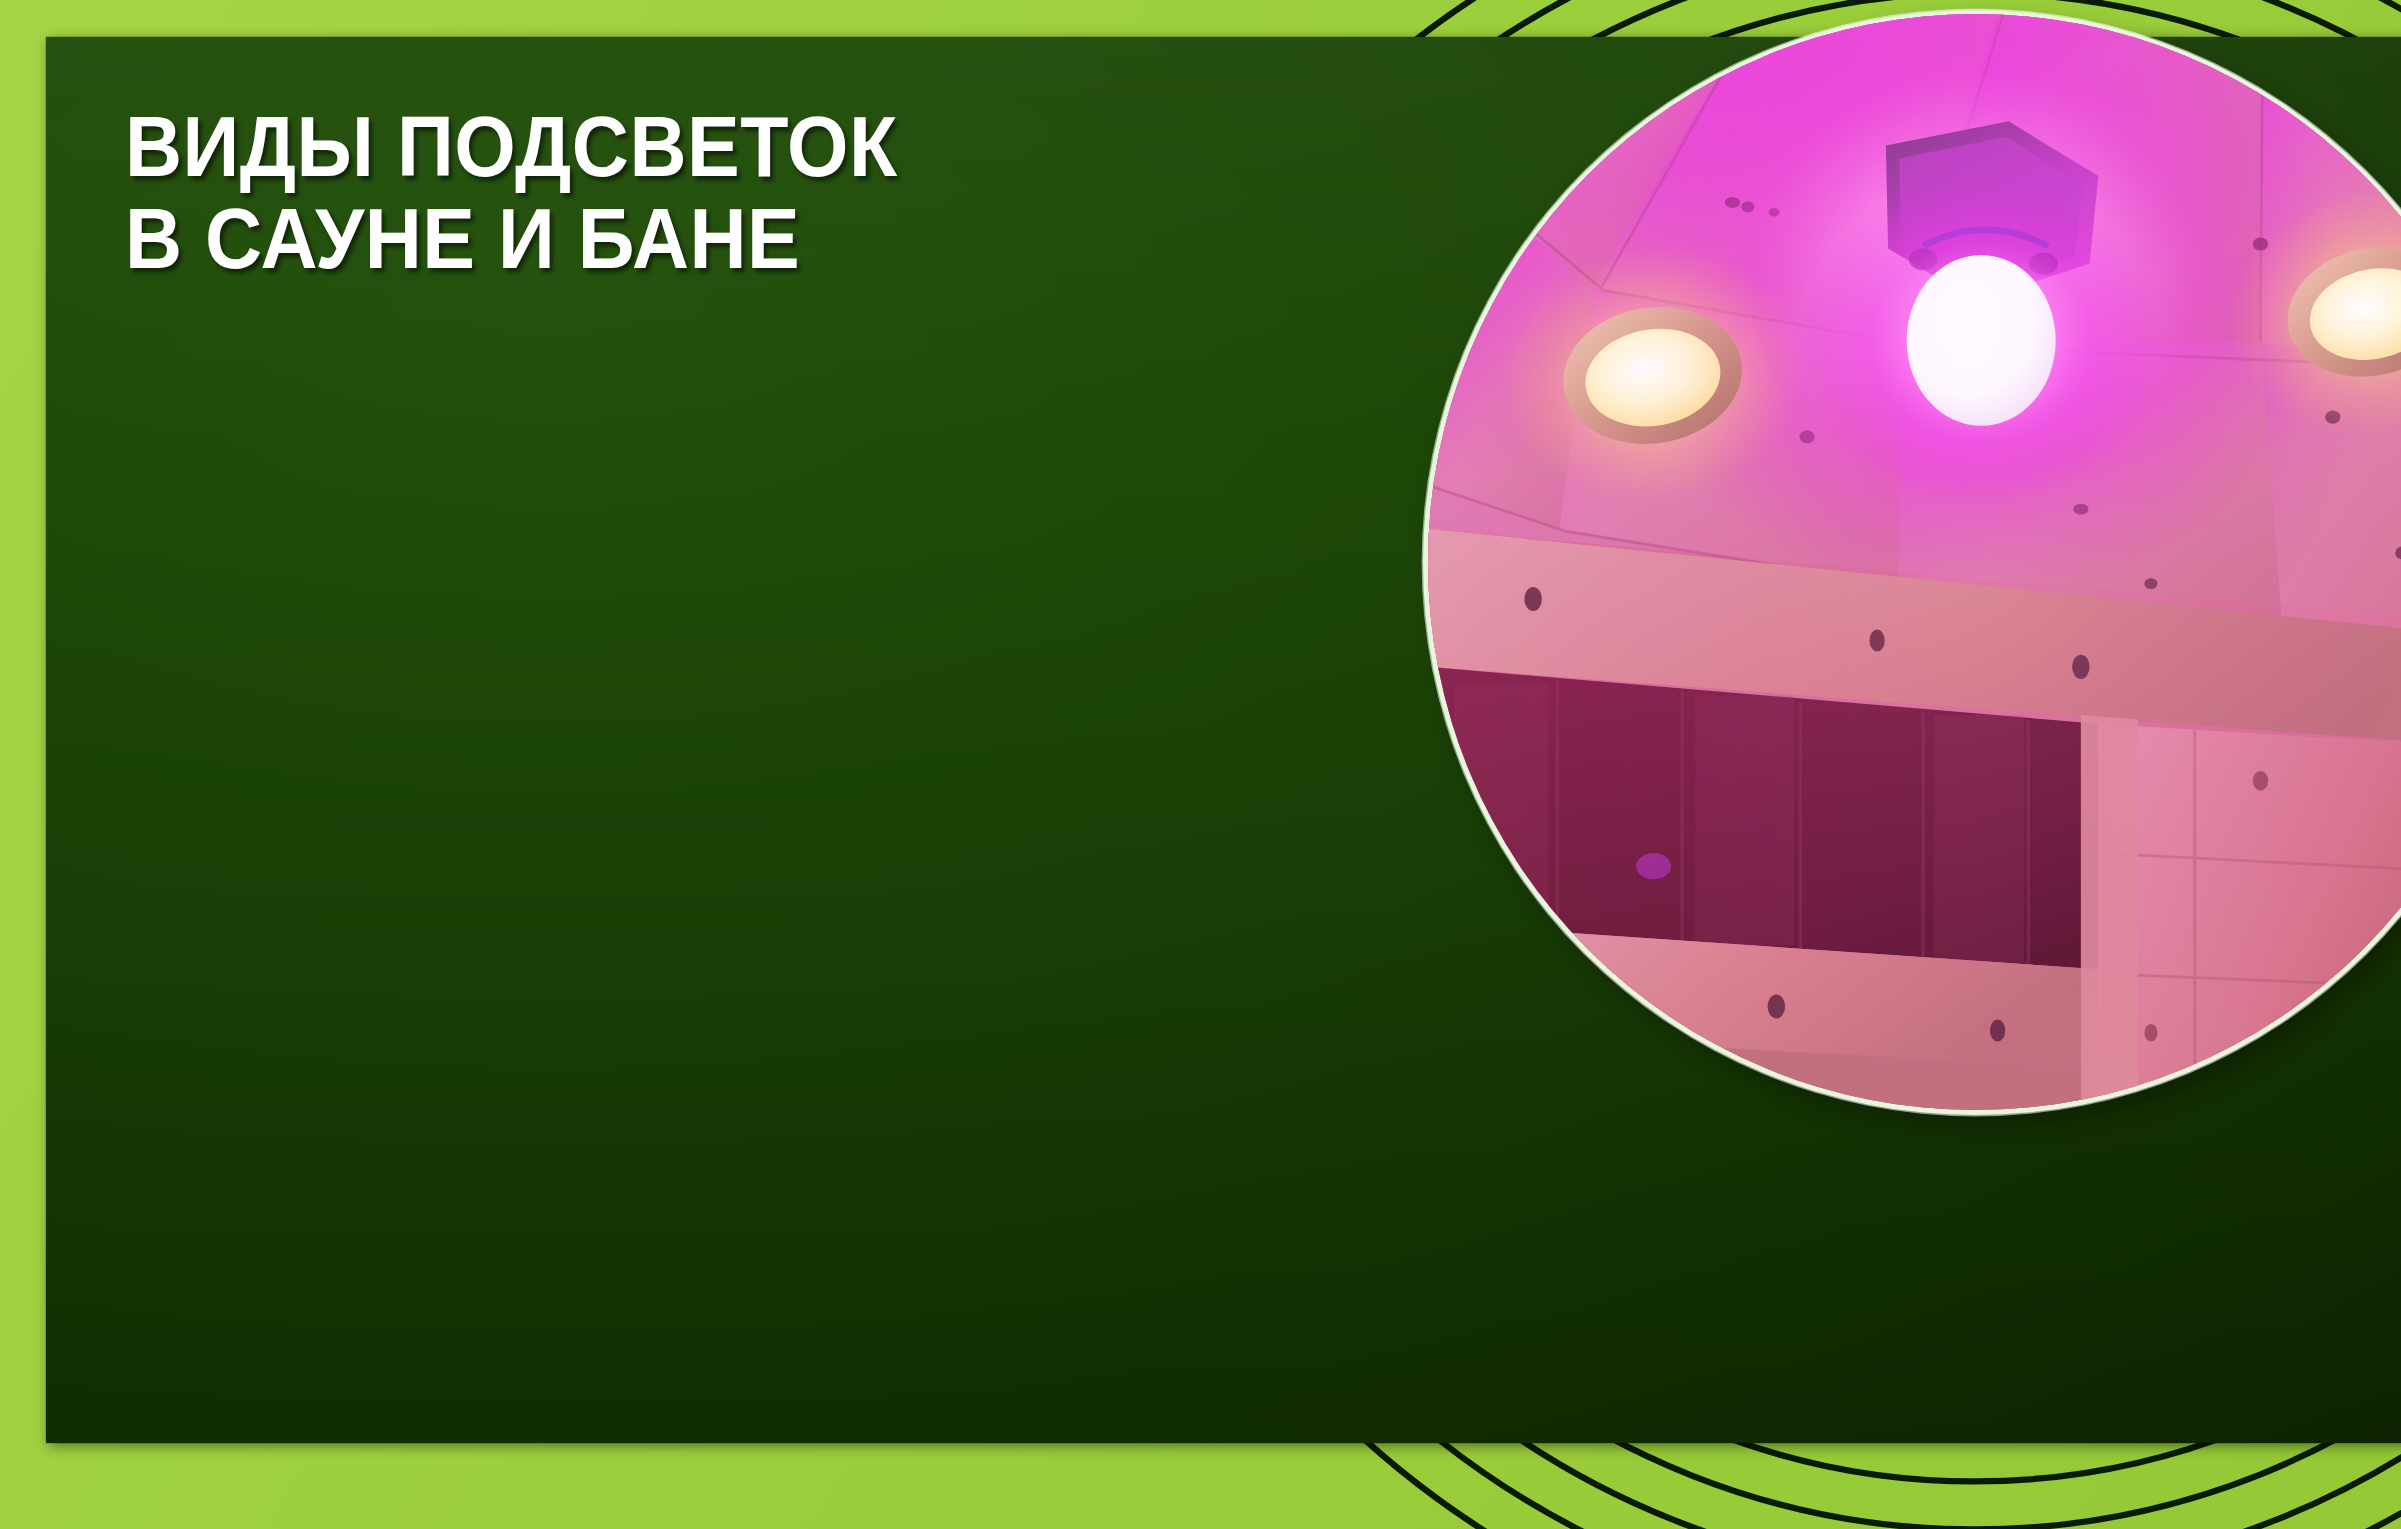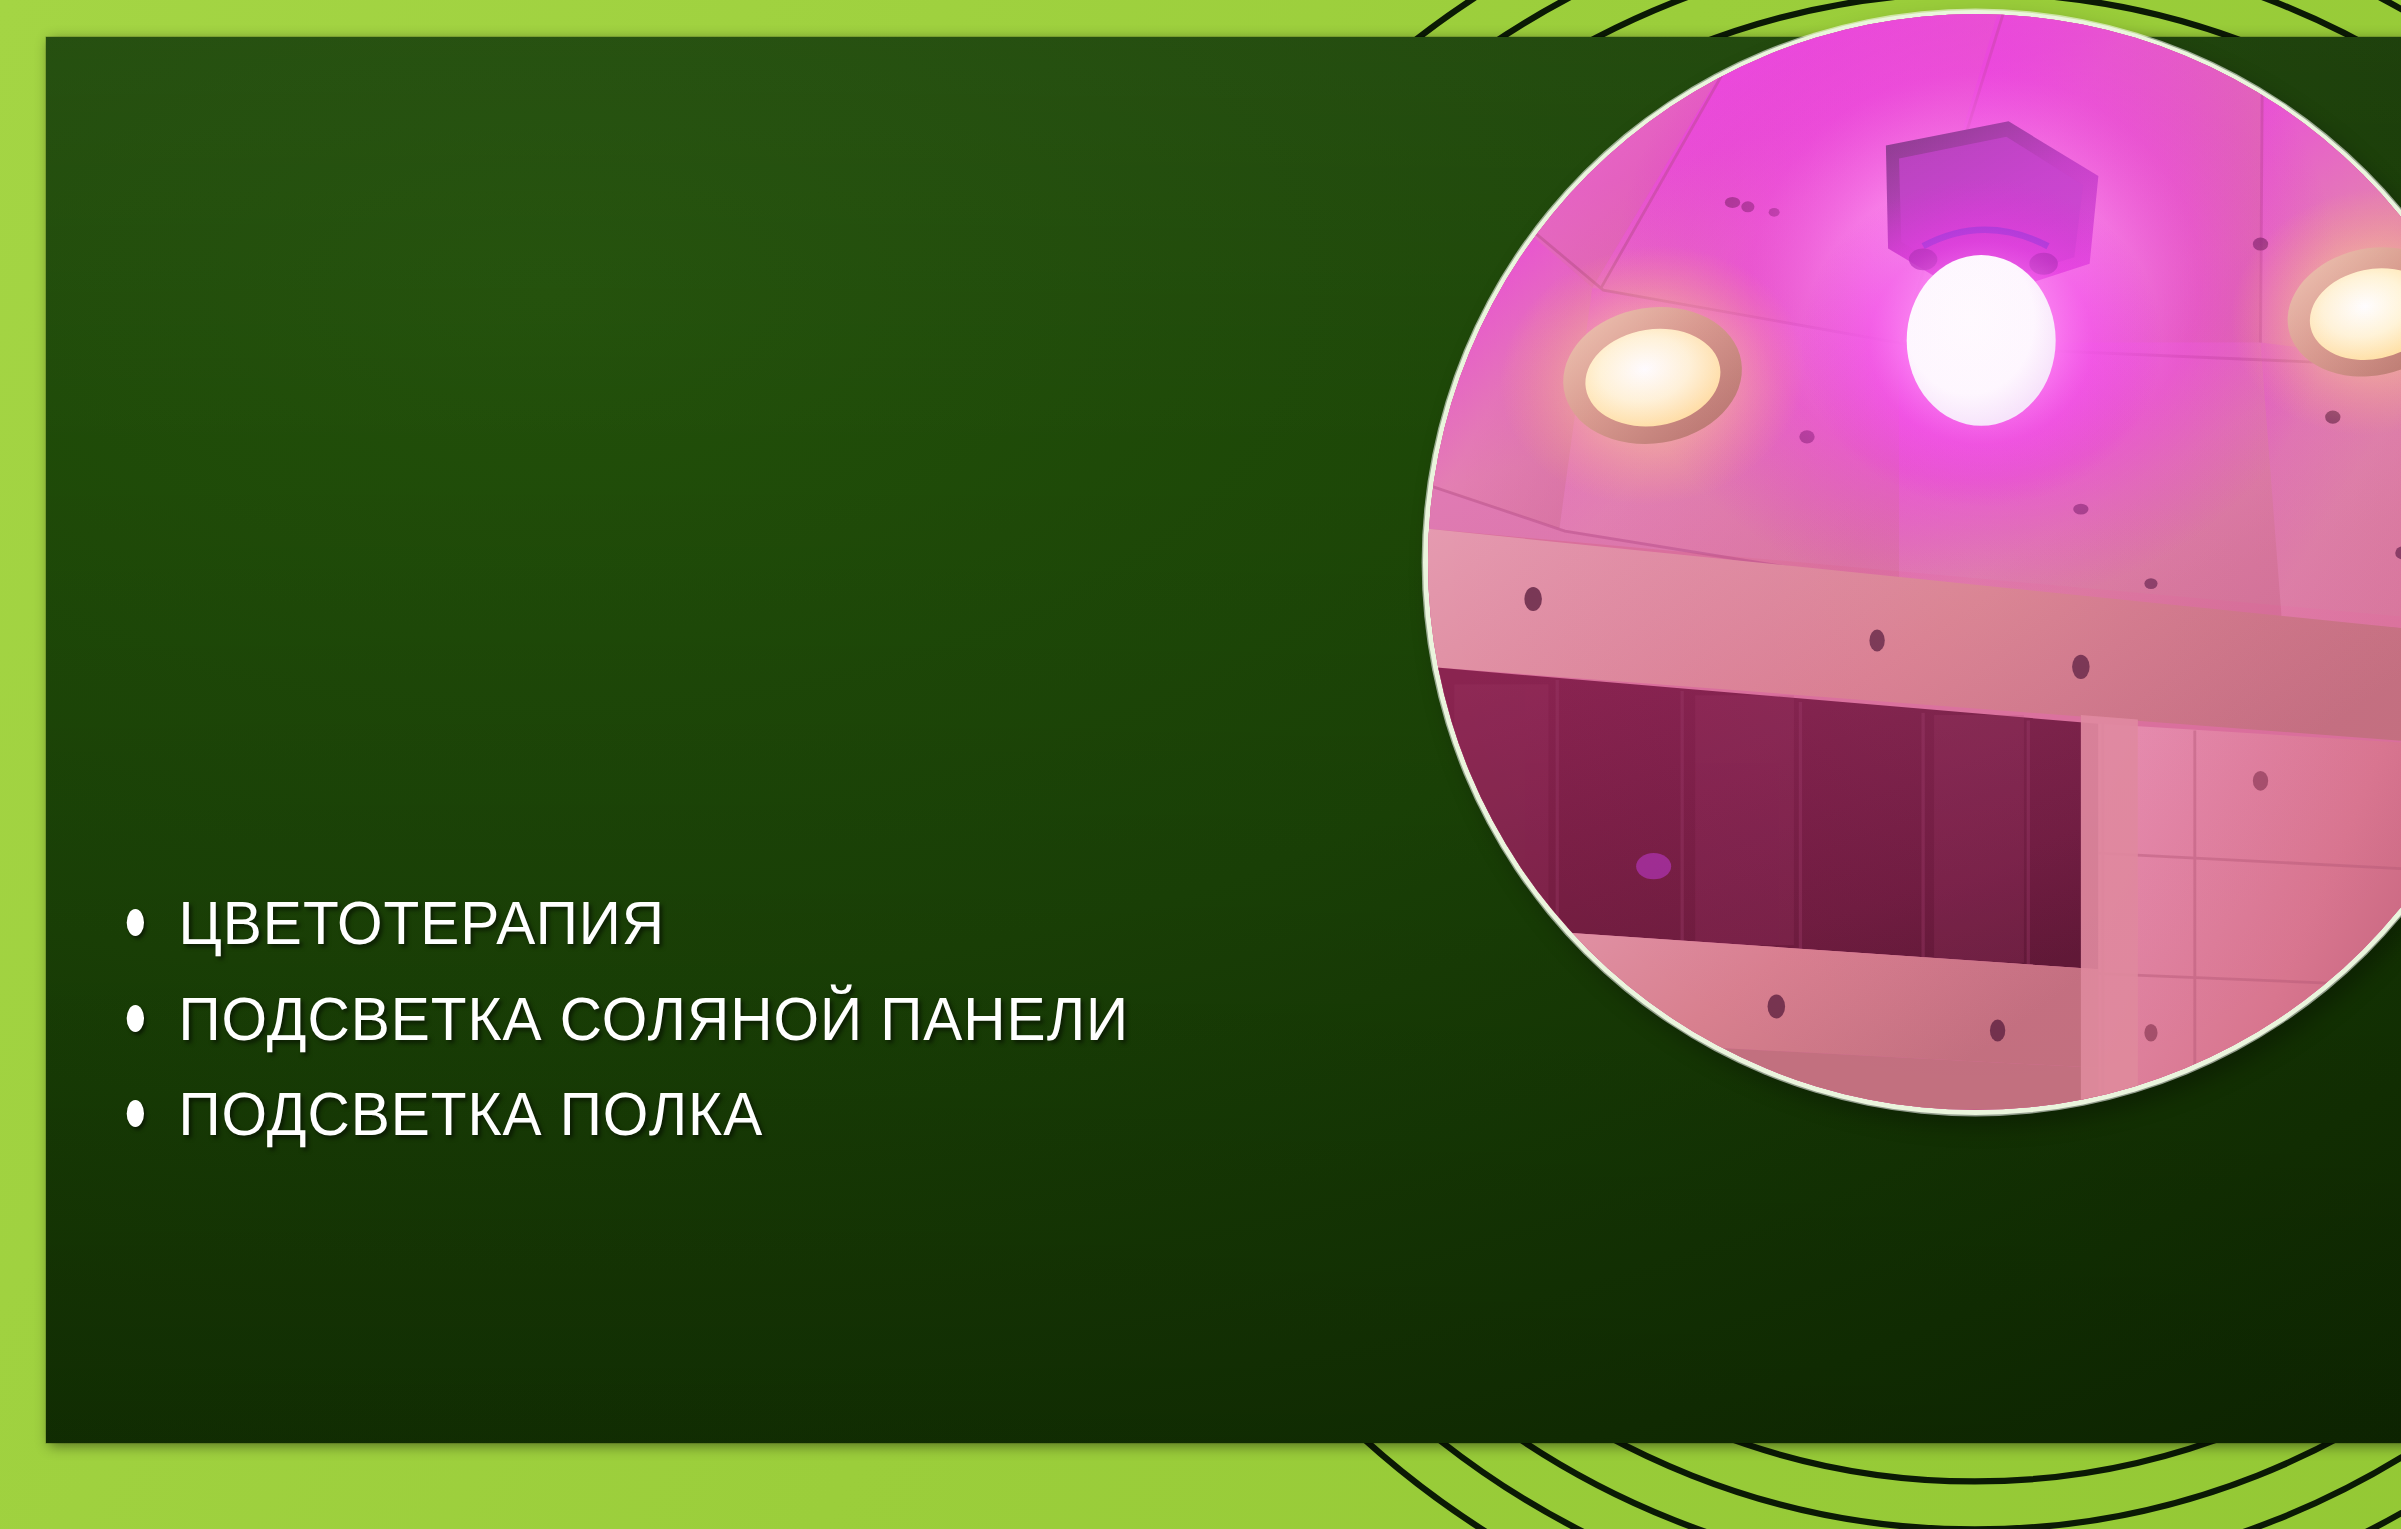--- a/index.html
+++ b/index.html
@@ -127,35 +127,25 @@
         <circle cx="4112" cy="1585" r="1600"></circle>
         <circle cx="4112" cy="1585" r="1700"></circle>
         <circle cx="4112" cy="1585" r="1800"></circle>
         <circle cx="4112" cy="1585" r="1900"></circle>
       </g>
     </svg>
   </div>
 
   <div class="panel"></div>
 
-
-  <ul class="bullets">
-    <li>
-      <span class="dot"></span>
-      <span>ЦВЕТОТЕРАПИЯ</span>
-    </li>
-    <li>
-      <span class="dot"></span>
-      <span>ПОДСВЕТКА СОЛЯНОЙ ПАНЕЛИ</span>
-    </li>
-    <li>
-      <span class="dot"></span>
-      <span>ПОДСВЕТКА ПОЛКА</span>
-    </li>
-  </ul>
+  <div class="textcol">
+    <h1 class="title">ВИДЫ ПОДСВЕТОК
+В САУНЕ И БАНЕ</h1>
+  </div>
+
 
   <div class="photo-wrap">
     <div class="photo">
       <svg viewBox="0 0 1000 1000" preserveAspectRatio="xMidYMid slice" aria-hidden="true">
         <defs>
 
           <linearGradient id="ceilA" x1="0" y1="0" x2="0.55" y2="1">
             <stop offset="0%" stop-color="#F13CF2"></stop>
             <stop offset="28%" stop-color="#E83BDF"></stop>
             <stop offset="60%" stop-color="#E07AB4"></stop>

